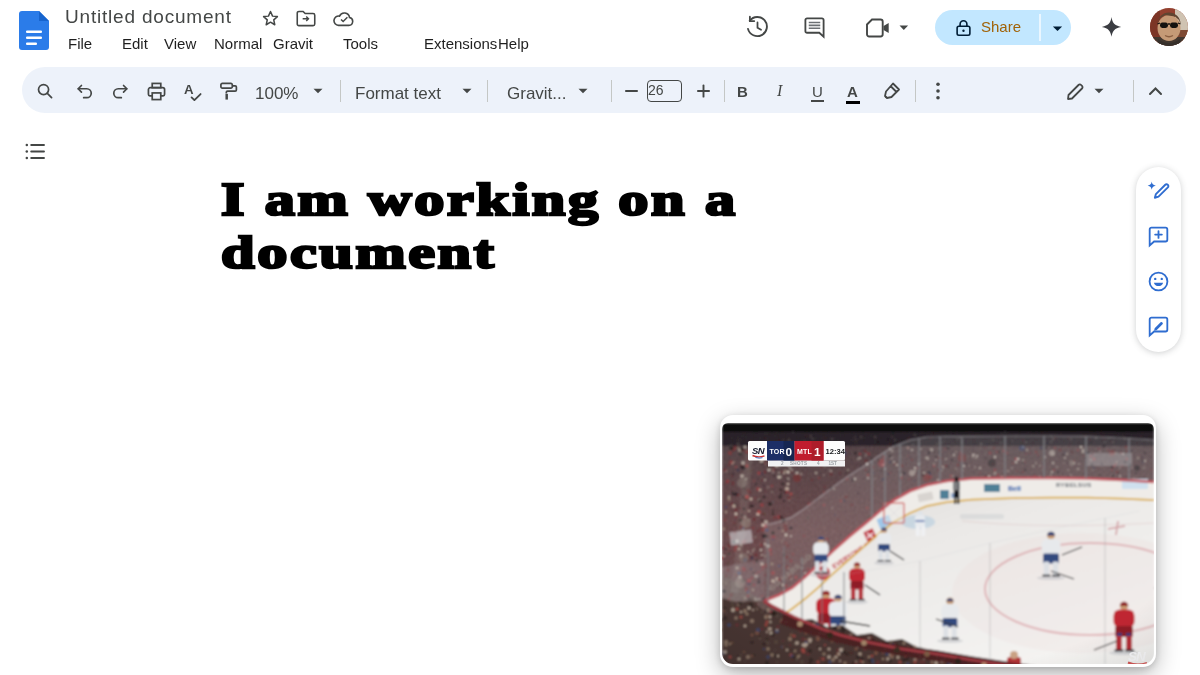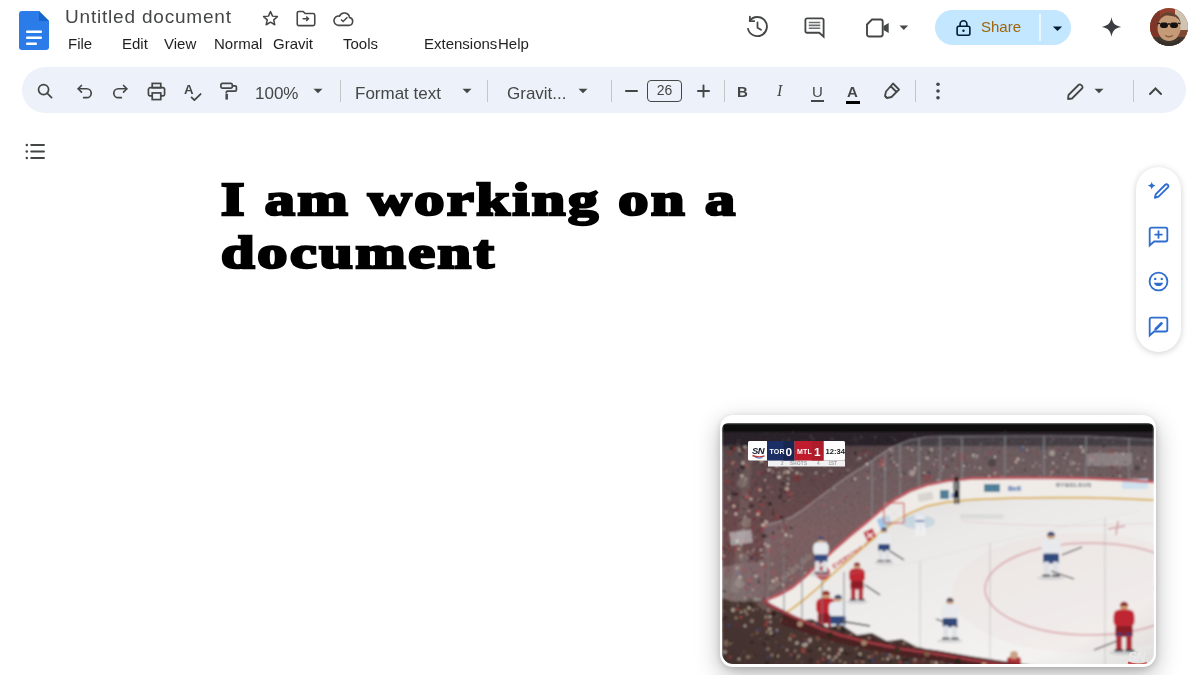--- a/index.html
+++ b/index.html
@@ -12,21 +12,21 @@
 #menus{position:absolute;left:0;top:35px;font-size:15px;color:#1f1f1f;height:20px}
 #menus span{position:absolute;top:0}
 .ric{position:absolute;top:15px}
 #sharebtn{position:absolute;left:935px;top:10px;width:136px;height:35px;background:#c2e7ff;border-radius:18px}
 #sharebtn .div{position:absolute;left:104px;top:4px;width:1.5px;height:27px;background:#eaf6ff}
 #sharebtn .txt{position:absolute;left:46px;top:8px;font-size:15px;font-weight:500;color:#a16207}
 #avatar{position:absolute;left:1150px;top:8px;width:38px;height:38px;border-radius:50%;overflow:hidden}
 #toolbar{position:absolute;left:22px;top:67px;width:1164px;height:46px;background:#edf2fa;border-radius:23px}
 .tbtxt{font-size:17px;color:#444746}
 .sep{position:absolute;top:80px;width:1px;height:22px;background:#c4c7c5}
-#szbox{position:absolute;left:647px;top:80px;width:35px;height:22px;border:1.5px solid #444746;border-radius:4px;font-size:14px;color:#444746;text-align:center;line-height:19px}
+#szbox{position:absolute;left:647px;top:80px;width:35px;height:22px;border:1.5px solid #444746;border-radius:4px;font-size:14px;color:#444746;text-align:left;line-height:19px}
 #heading{position:absolute;left:221px;top:173px;font-family:"Liberation Serif",serif;font-weight:bold;font-size:46px;line-height:53px;color:#000;-webkit-text-stroke:2.5px #000;letter-spacing:2px;white-space:nowrap;transform:scaleX(1.31);transform-origin:0 0}
 #sidepill{position:absolute;left:1136px;top:167px;width:45px;height:185px;background:#fff;border-radius:23px;box-shadow:0 1px 6px rgba(60,64,67,0.25)}
 #pip{position:absolute;left:720px;top:415px;width:436px;height:252px;background:#fff;border-radius:13px;box-shadow:0 8px 24px rgba(0,0,0,0.28),0 2px 6px rgba(0,0,0,0.15)}
 #vid{position:absolute;left:2px;top:8px;border-radius:4px 4px 11px 11px;display:block}
 </style>
 </head>
 <body>
 <div id="topbar">
  <div id="docsicon"><svg width="30" height="39" viewBox="0 0 30 39">
   <path d="M3 0 h17 l10 10 v26 a3 3 0 0 1 -3 3 h-24 a3 3 0 0 1 -3 -3 v-33 a3 3 0 0 1 3 -3 z" fill="#2b7ce9"></path>

